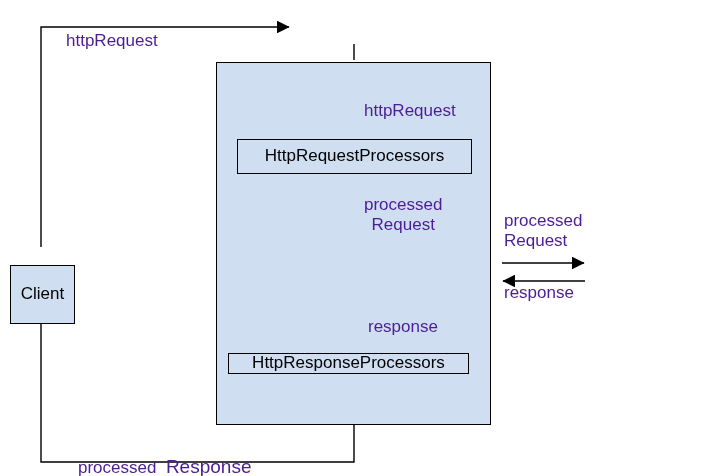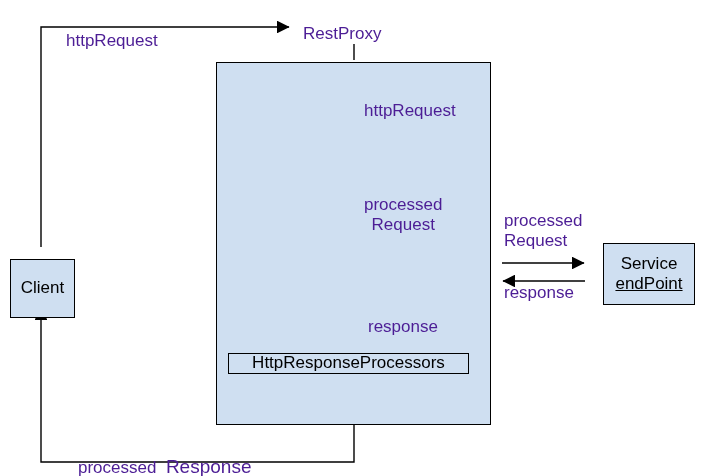--- a/index.html
+++ b/index.html
@@ -49,21 +49,21 @@
   .lbl {
     position: absolute;
     font-size: 17px;
     line-height: 1.2;
     color: #4c1d95;
     white-space: pre-line;
     text-align: left;
   }
   .lbl.center { text-align: center; }
   .u-line { text-decoration: underline; text-decoration-thickness: 1px; }
-  #n-client      { left: 10px;  top: 259px; width: 65px;  height: 59px; }
+  #n-client      { left: 10px;  top: 265px; width: 65px;  height: 59px; }
   #n-invoke      { left: 237px; top: 253px; width: 221px; height: 36px; }
   #n-reqproc     { left: 237px; top: 139px; width: 235px; height: 35px; }
   #n-respproc    { left: 228px; top: 353px; width: 241px; height: 21px; }
   #n-service     { left: 603px; top: 243px; width: 92px;  height: 62px;
                    flex-direction: column; }
   #grp-restproxy { left: 216px; top: 62px;  width: 275px; height: 363px; }
   #t-restproxy    { left: 303px; top: 24px;  }
   #t-httpreq-top  { left: 66px;  top: 31px;  }
   #t-httpreq-in   { left: 364px; top: 101px; }
   #t-procreq-in   { left: 364px; top: 195px; }
@@ -99,30 +99,26 @@
 
     <path d="M 502 263 L 584 263" fill="none" stroke="#000000" stroke-width="1.4" marker-end="url(#arrow)"></path>
 
     <path d="M 585 281 L 503 281" fill="none" stroke="#000000" stroke-width="1.4" marker-end="url(#arrow)"></path>
   </svg>
 
   <div class="group-box" id="grp-restproxy"></div>
 
   <div class="node" id="n-client">Client</div>
 
+  <div class="node" id="n-reqproc">HttpRequestProcessors</div>
 
 
   <div class="node" id="n-respproc">HttpResponseProcessors</div>
 
-  <div class="node" id="n-service">
-    <span>Service</span>
-    <span class="u-line">endPoint</span>
-  </div>
 
-  <div class="lbl" id="t-restproxy">RestProxy</div>
 
   <div class="lbl" id="t-httpreq-top">httpRequest</div>
 
   <div class="lbl" id="t-httpreq-in">httpRequest</div>
 
   <div class="lbl center" id="t-procreq-in">processed
 Request</div>
 
   <div class="lbl" id="t-response-in">response</div>
 

